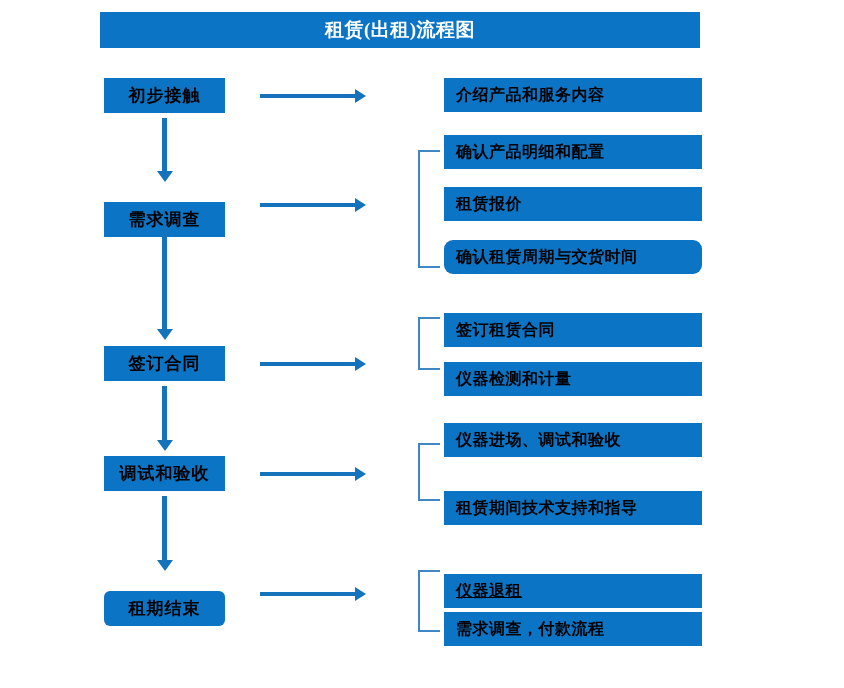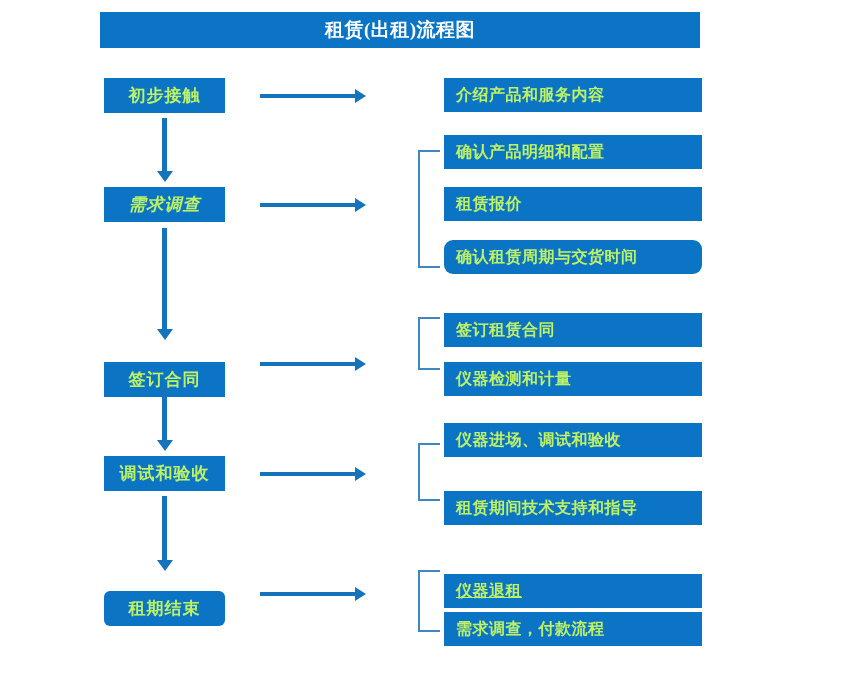--- a/index.html
+++ b/index.html
@@ -35,21 +35,21 @@
     display: flex;
     align-items: center;
     justify-content: center;
     letter-spacing: 0.5px;
   }
 
   
   .box {
     position: absolute;
     background: #0b74c4;
-    color: #bef264;
+    color: #000000;
     font-weight: bold;
     display: flex;
     align-items: center;
     box-sizing: border-box;
   }
   .box.stage {
     left: 104px;
     width: 121px;
     height: 35px;
     font-size: 17px;
@@ -124,22 +124,22 @@
   }
 </style>
 </head>
 <body>
 
 <div id="canvas">
 
   <div class="title-bar">租赁(出租)流程图</div>
 
   <div class="box stage" style="top:78px;">初步接触</div>
-  <div class="box stage" style="top:187px;font-style:italic;">需求调查</div>
-  <div class="box stage" style="top:346px;margin-top:16px;">签订合同</div>
+  <div class="box stage" style="top:202px;">需求调查</div>
+  <div class="box stage" style="top:346px;">签订合同</div>
   <div class="box stage" style="top:456px;">调试和验收</div>
   <div class="box stage" style="top:591px;border-radius:6px;">租期结束</div>
 
   <div class="v-arrow" style="left:157px; top:118px; height:64px;">
     <div class="shaft" style="height:53px;"></div>
     <div class="head" style="top:53px;"></div>
   </div>
   <div class="v-arrow" style="left:157px; top:228px; height:112px;">
     <div class="shaft" style="height:101px;"></div>
     <div class="head" style="top:101px;"></div>

